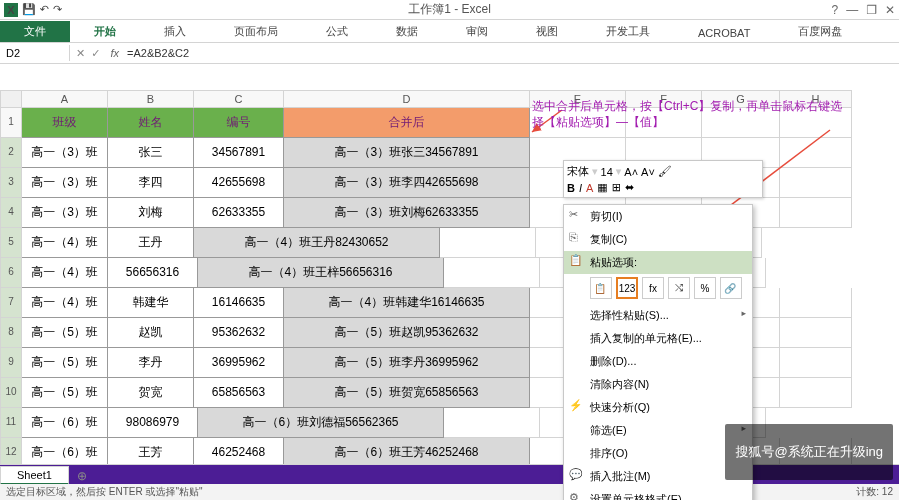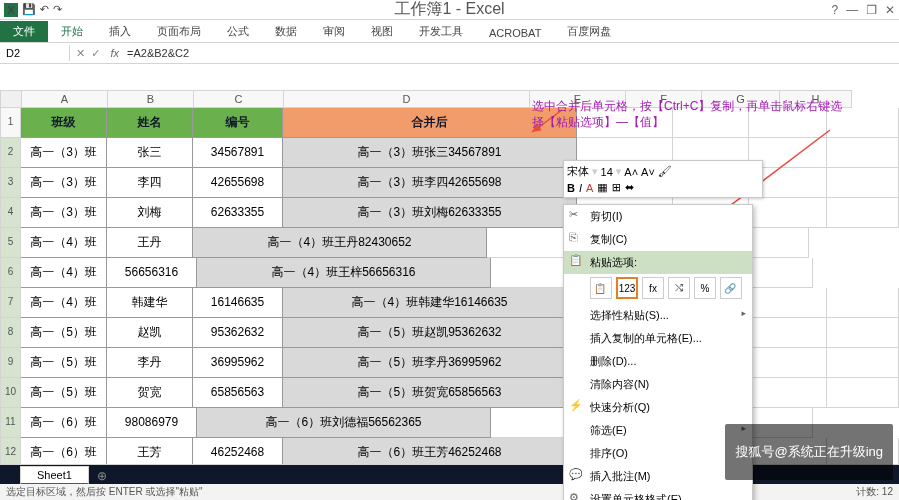--- a/index.html
+++ b/index.html
@@ -1,64 +1,64 @@
 <!DOCTYPE html>
 <html><head>
 <meta charset="utf-8">
 <style>
 *{box-sizing:border-box;margin:0;padding:0;font-family:"Microsoft YaHei",SimSun,sans-serif}
 body{background:#fff;font-size:12px;width:899px;height:500px;overflow:hidden;position:relative}
 .titlebar{height:20px;background:#fff;display:flex;align-items:center;justify-content:center;position:relative;border-bottom:1px solid #d4d4d4}
-.titlebar .title{font-size:16px;color:#555}
+.titlebar .title{font-size:12px;color:#555}
 .titlebar .ctrls{position:absolute;right:4px;display:flex;gap:8px;font-size:12px;color:#666}
 .qat{position:absolute;left:4px;display:flex;gap:4px;align-items:center}
 .qat span{font-size:11px;color:#444}
 .x-logo{width:14px;height:14px;background:#217346;color:#fff;display:flex;align-items:center;justify-content:center;font-size:9px;font-weight:bold}
 .ribbon-tabs{height:22px;background:#fff;display:flex;align-items:flex-end;padding-left:0}
-.ribbon-tabs .tab{padding:3px 13px;font-size:11px;color:#444;cursor:pointer}
+.ribbon-tabs .tab{padding:3px 24px;font-size:11px;color:#444;cursor:pointer}
 .ribbon-tabs .tab.file{background:#217346;color:#fff}
-.ribbon-tabs .tab.active{color:#217346;font-weight:normal}
+.ribbon-tabs .tab.active{color:#217346;font-weight:bold}
 .namebox-bar{height:22px;border-top:1px solid #d4d4d4;border-bottom:1px solid #d4d4d4;display:flex;align-items:center;background:#fff}
 .namebox{width:70px;padding:2px 6px;font-size:11px;border-right:1px solid #d4d4d4}
 .fx-icons{display:flex;gap:6px;padding:0 6px;color:#888;font-size:11px}
 .fx{font-style:italic;font-size:11px;padding:0 4px;color:#666}
 .formula{font-size:11px;padding-left:4px;color:#333}
 .sheet-area{position:relative;background:#fff;margin-top:26px}
 .col-headers{display:flex;height:18px}
 .rowhead-spacer{width:22px;border:1px solid #d4d4d4;background:#f0f0f0}
 .colh{border:1px solid #d4d4d4;border-left:none;background:#f8f8f8;text-align:center;font-size:11px;line-height:16px;color:#555}
 .colh.A{width:86px}.colh.B{width:86px}.colh.C{width:90px}.colh.D{width:246px}
 .colh.E{width:96px}.colh.F{width:76px}.colh.G{width:78px}.colh.H{width:72px}
 .grid-body{display:flex}
 .rownums{width:22px}
 .rownum{height:30px;border:1px solid #d4d4d4;border-top:none;background:#f8f8f8;text-align:center;font-size:10px;line-height:28px;color:#555}
 .rownum.sel{background:#d5e3cf}
 .cells{}
 .row{display:flex;height:30px}
 .cell{border-right:1px solid #999;border-bottom:1px solid #999;text-align:center;font-size:12px;line-height:28px;overflow:hidden;white-space:nowrap}
-.cell.A{width:86px}.cell.B{width:86px}.cell.C{width:90px}.cell.D{width:294px}
+.cell.A{width:86px}.cell.B{width:86px}.cell.C{width:90px}.cell.D{width:246px}
 .cell.E{width:96px}.cell.F{width:76px}.cell.G{width:78px}.cell.H{width:72px}
-.hdr{background:#6ab04c;color:#0f172a;font-weight:bold}
+.hdr{background:#6ab04c;color:#701a75;font-weight:normal}
 .hdr.D{background:#f39c6b}
 .sel-range .cell.D{background:#d9d9d9}
 .empty{border-right:1px solid #d4d4d4;border-bottom:1px solid #d4d4d4;color:#333}
 .annotation{position:absolute;left:532px;top:98px;color:#a21caf;font-size:12px;line-height:16px;z-index:20;width:320px}
 .mini-toolbar{position:absolute;left:563px;top:160px;width:200px;background:#fff;border:1px solid #c8c8c8;box-shadow:1px 1px 3px rgba(0,0,0,.2);padding:3px;z-index:25;font-size:11px}
 .mini-toolbar .r1{display:flex;align-items:center;gap:3px;margin-bottom:2px}
 .mini-toolbar .r2{display:flex;align-items:center;gap:4px}
 .mini-toolbar .sep{color:#ccc}
 .ctx-menu{position:absolute;left:563px;top:204px;width:190px;background:#fff;border:1px solid #c8c8c8;box-shadow:2px 2px 5px rgba(0,0,0,.25);z-index:24;font-size:11px}
 .ctx-item{padding:4px 8px 4px 26px;position:relative;cursor:pointer}
 .ctx-item.hl{background:#cde0c3}
 .ctx-item .ic{position:absolute;left:5px;top:3px;font-size:11px;color:#666}
 .ctx-item .arr{position:absolute;right:6px;top:4px;font-size:9px;color:#666}
 .paste-opts{padding:3px 6px 5px 26px;display:flex;gap:4px}
 .paste-opts .pbtn{width:22px;height:22px;border:1px solid #ccc;background:#fff;display:flex;align-items:center;justify-content:center;font-size:10px}
 .paste-opts .pbtn.hl{border:2px solid #e67e22}
-.sheet-tabs{position:absolute;bottom:14px;left:0;right:0;height:22px;border-top:1px solid #d4d4d4;display:flex;align-items:center;background:#0f172a;padding-left:20px}
+.sheet-tabs{position:absolute;bottom:14px;left:0;right:0;height:22px;border-top:1px solid #d4d4d4;display:flex;align-items:center;background:#4c1d95;}
 .sheet-tab{padding:2px 16px;border:1px solid #d4d4d4;border-bottom:2px solid #217346;font-size:11px;background:#fff}
 .plus{padding:2px 8px;color:#888}
 .statusbar{position:absolute;bottom:0;left:0;right:0;height:16px;background:#f3f3f3;font-size:10px;color:#555;display:flex;align-items:center;padding:0 6px;justify-content:space-between}
 .watermark{position:absolute;right:6px;bottom:20px;background:rgba(0,0,0,.55);color:#fff;font-size:13px;padding:19px 10px;border-radius:2px;z-index:40}
 svg.arrows{position:absolute;top:0;left:0;z-index:18;pointer-events:none}
 </style>
 </head>
 <body>
 
 <div class="titlebar">

